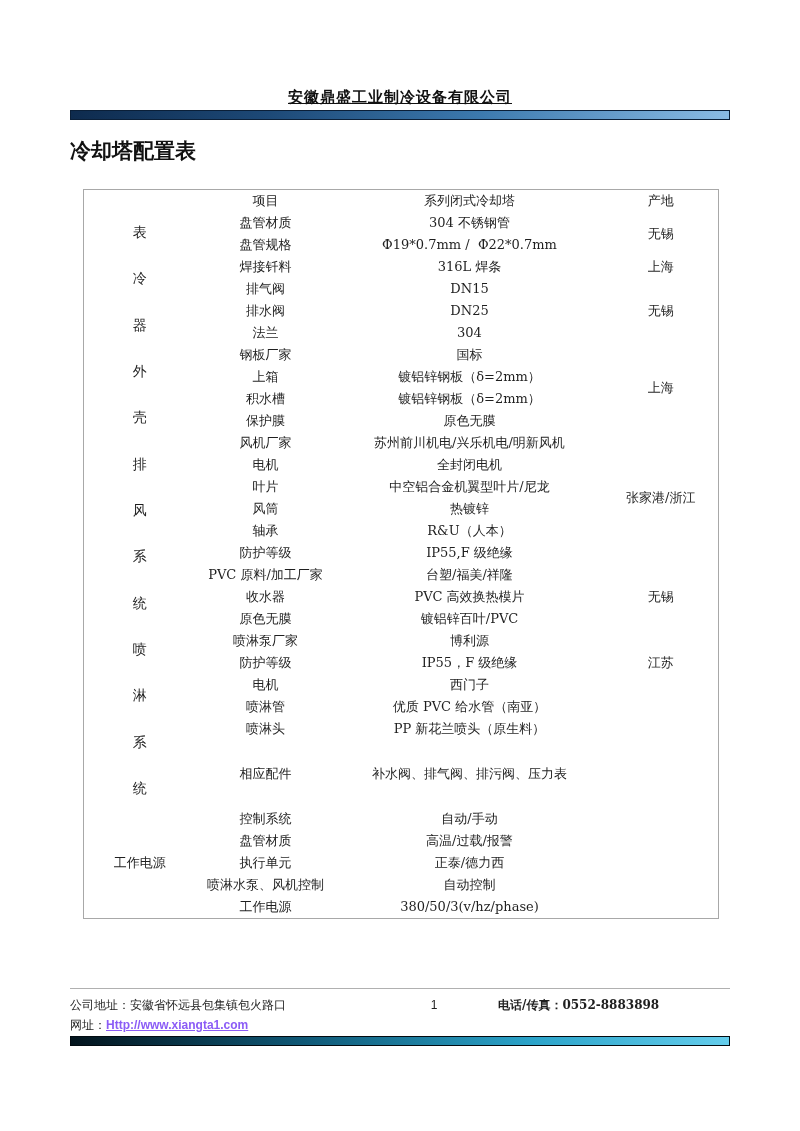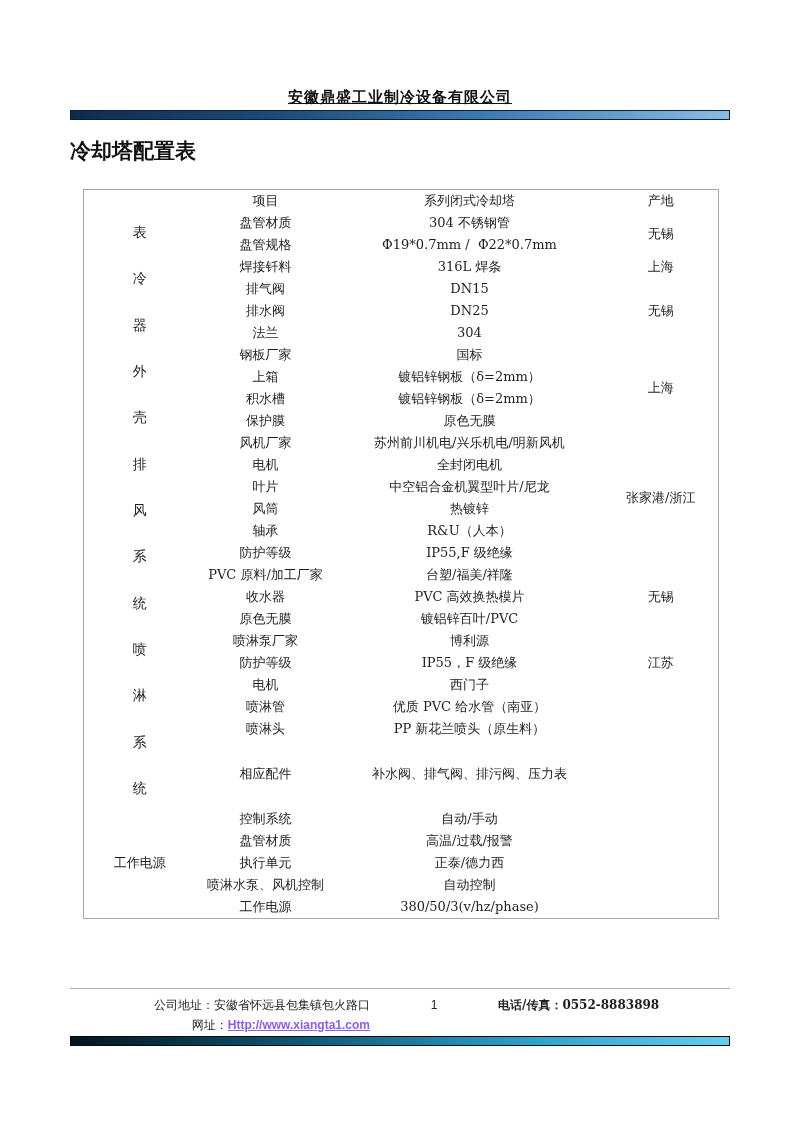--- a/index.html
+++ b/index.html
@@ -51,21 +51,21 @@
   }
   .power-label { font-size:13px; }
 
   
   .footer {
     position:absolute; left:70px; right:70px; top:988px;
     border-top:1px solid #b0b0b0; padding-top:6px;
     display:flex; justify-content:space-between; align-items:flex-start;
     font-size:12px;
   }
-  .footer .left-block  { width:300px; line-height:20px;text-align:right; }
+  .footer .left-block  { width:300px; line-height:20px; }
   .footer .center-block{ line-height:20px; font-family:"Liberation Sans",sans-serif; }
   .footer .right-block {
     width:232px; line-height:20px; text-align:left;
     font-weight:700; font-family:"Liberation Sans",sans-serif;
   }
   .footer .phone-line { font-family:"DejaVu Serif",serif; font-weight:700; }
   .website-link {
     color:#8b5cf6; font-weight:700; text-decoration:underline;
     font-family:"Liberation Sans",sans-serif; cursor:pointer;
   }

